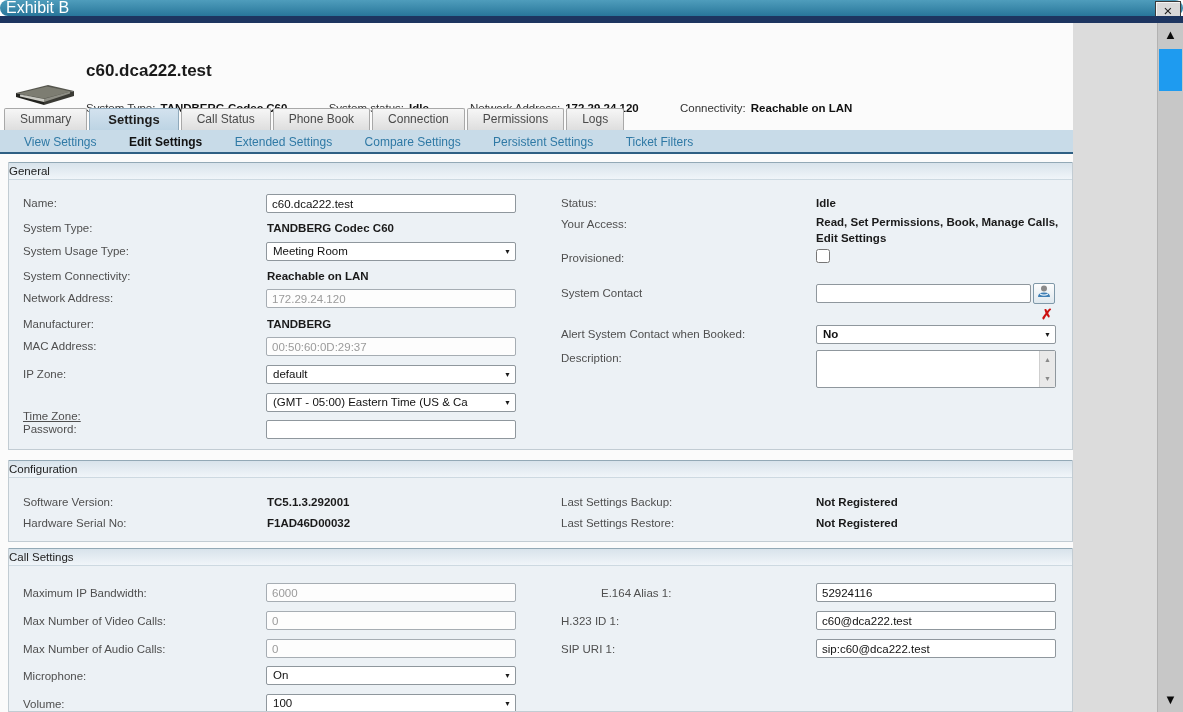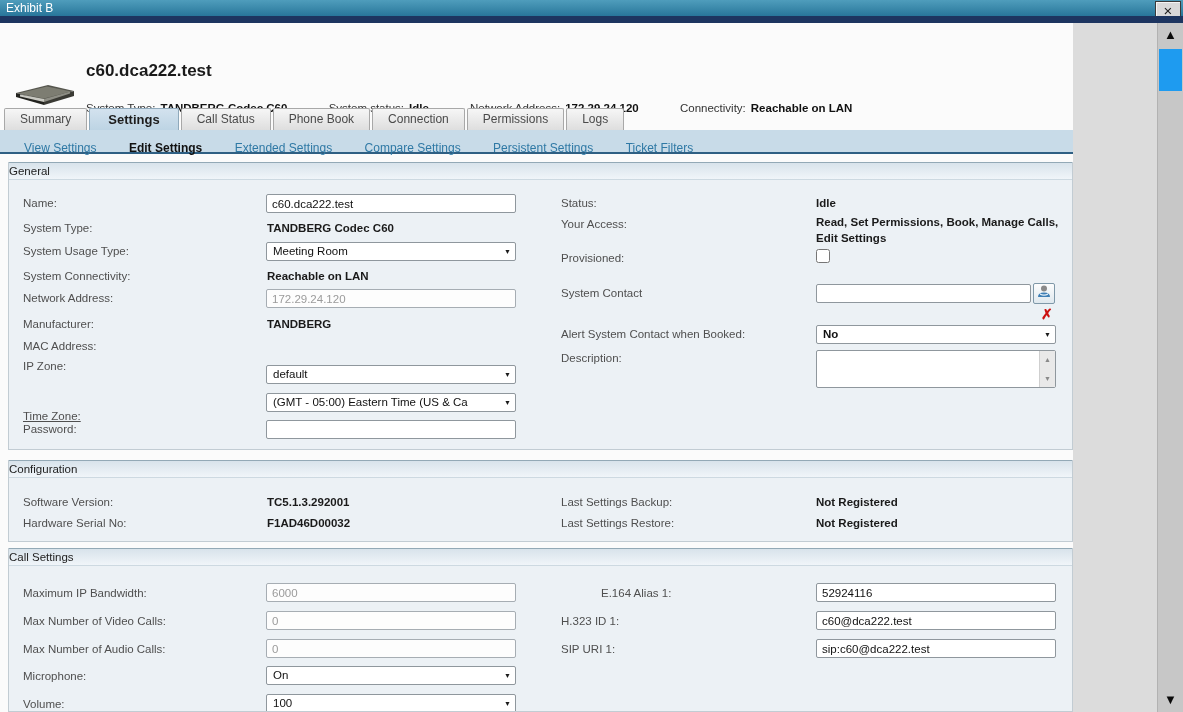--- a/index.html
+++ b/index.html
@@ -4,21 +4,21 @@
 <style>
   html,body{margin:0;padding:0;}
   body{
     width:1183px;height:712px;position:relative;overflow:hidden;
     font-family:"Liberation Sans", sans-serif;background:#ffffff;
     -webkit-font-smoothing:antialiased;
   }
   .titlebar{
     position:absolute;left:0;top:0;width:1183px;height:16px;
     background:linear-gradient(#4f9dbc,#28769a);
-    color:#fff;font-size:12px;line-height:16px;padding-left:6px;box-sizing:border-box;
+    color:#fff;font-size:16px;line-height:16px;padding-left:6px;box-sizing:border-box;border-radius:8px;
   }
   .titlestrip{position:absolute;left:0;top:16px;width:1183px;height:7px;background:#1d3560;}
   .closebtn{
     position:absolute;right:2px;top:1px;width:26px;height:20px;
     background:#d9d9d9;border:1px solid #3a3a3a;box-sizing:border-box;
     color:#222;font-size:15px;line-height:17px;text-align:center;cursor:default;
     box-shadow:inset 1px 1px 0 #f5f5f5;
   }
   .graypane{position:absolute;left:1073px;top:23px;width:84px;height:689px;background:#dcdcdc;}
   .scrollbar{position:absolute;left:1157px;top:23px;width:26px;height:689px;background:#c7c7c7;border-left:1px solid #b2b2b2;box-sizing:border-box;}
@@ -47,21 +47,21 @@
   .tab.active{
     background:linear-gradient(#d3e2ee,#bdd4e4);
     font-weight:bold;color:#1c1c1c;font-size:13px;padding:0 18px;
     border-color:#8fa9bb;
   }
   .subtabs{
     position:absolute;left:0;top:107px;width:1073px;height:24px;
     background:#c8dbe8;border-bottom:2px solid #2e5f83;white-space:nowrap;padding-left:10px;box-sizing:border-box;
   }
   .subtab{
-    display:inline-block;padding:11px 14px 0 14px;font-size:12px;color:#2f79a5;cursor:default;
+    display:inline-block;padding:5px 14px 0 14px;font-size:12px;color:#2f79a5;cursor:default;
   }
   .subtab.active{font-weight:bold;color:#111;}
 
   
   .section{
     position:absolute;left:8px;width:1065px;background:#ecf1f5;
     border:1px solid #c2ccd3;border-top:none;box-sizing:border-box;overflow:hidden;
   }
   .sec-head{
     height:18px;line-height:17px;font-size:11.5px;color:#222;
@@ -177,22 +177,23 @@
     <span class="lbl" style="top:108px;">System Connectivity:</span>
     <span class="val" style="top:108px;">Reachable on LAN</span>
 
     <span class="lbl" style="top:130px;">Network Address:</span>
     <input class="inp dis" style="top: 127px;" disabled="" value="172.29.24.120">
 
     <span class="lbl" style="top:156px;">Manufacturer:</span>
     <span class="val" style="top:156px;">TANDBERG</span>
 
     <span class="lbl" style="top:178px;">MAC Address:</span>
-
-    <span class="lbl" style="top:198px;text-align:center;">IP Zone:</span>
+    <input class="inp dis" style="top: 175px;" disabled="" value="00:50:60:0D:29:37">
+
+    <span class="lbl" style="top:206px;text-align:center;">IP Zone:</span>
     <div class="sel" style="top:203px;">
       <span>default</span>
       <span class="sel-arrow">▼</span>
     </div>
 
     <span class="lbl" style="top:248px;text-decoration:underline;">Time Zone:</span>
     <div class="sel" style="top:231px;">
       <span>(GMT - 05:00) Eastern Time (US &amp; Ca</span>
       <span class="sel-arrow">▼</span>
     </div>

